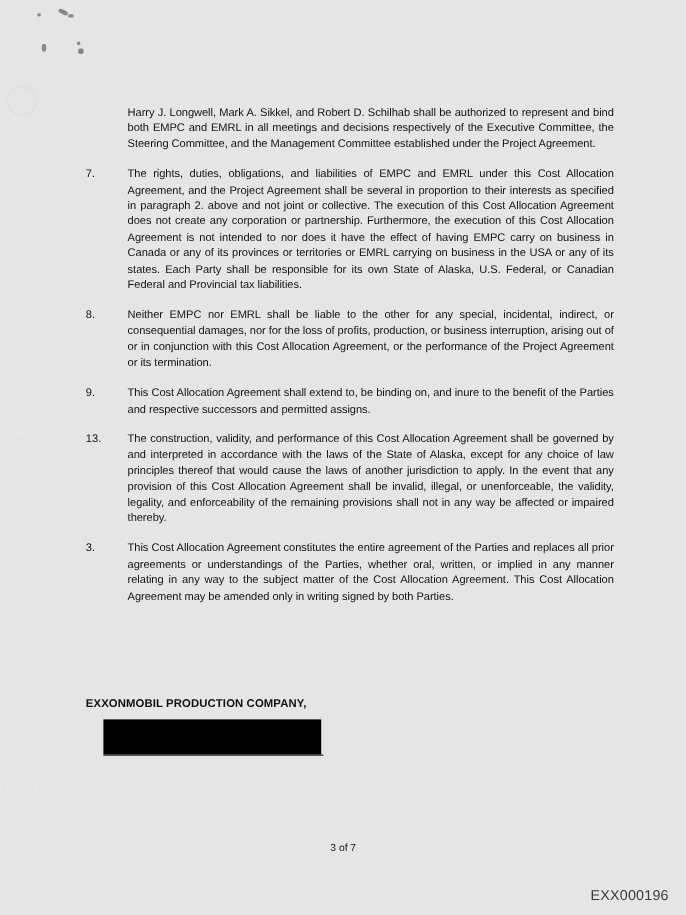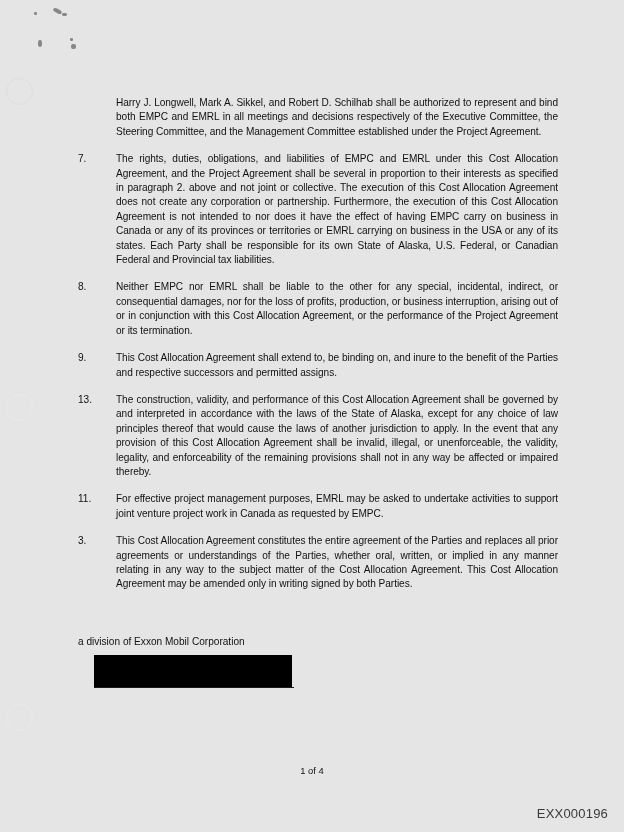--- a/index.html
+++ b/index.html
@@ -188,40 +188,36 @@
     <div class="para">
       <div class="para-num">9.</div>
       <div class="para-text">This Cost Allocation Agreement shall extend to, be binding on, and inure to the benefit of the Parties and respective successors and permitted assigns.</div>
     </div>
 
     <div class="para">
       <div class="para-num">13.</div>
       <div class="para-text">The construction, validity, and performance of this Cost Allocation Agreement shall be governed by and interpreted in accordance with the laws of the State of Alaska, except for any choice of law principles thereof that would cause the laws of another jurisdiction to apply.  In the event that any provision of this Cost Allocation Agreement shall be invalid, illegal, or unenforceable, the validity, legality, and enforceability of the remaining provisions shall not in any way be affected or impaired thereby.</div>
     </div>
 
-    <div class="para">
-      <div class="para-num">11.</div>
-      <div class="para-text">For effective project management purposes, EMRL may be asked to undertake activities to support joint venture project work in Canada as requested by EMPC.</div>
-    </div>
 
     <div class="para">
       <div class="para-num">3.</div>
       <div class="para-text">This Cost Allocation Agreement constitutes the entire agreement of the Parties and replaces all prior agreements or understandings of the Parties, whether oral, written, or implied in any manner relating in any way to the subject matter of the Cost Allocation Agreement.  This Cost Allocation Agreement may be amended only in writing signed by both Parties.</div>
     </div>
 
 
   </div>
 
   <div class="sig-block">
-    <div class="company-sub">a division of Exxon Mobil Corporation</div>
+    <div class="company-name">EXXONMOBIL PRODUCTION COMPANY,</div>
 
     <div class="sig-row">
       <div class="by-label">By:</div>
       <div class="redaction"></div>
       <div class="sig-line"></div>
     </div>
 
   </div>
 
-  <div class="page-footer">1 of 4</div>
+  <div class="page-footer">3 of 7</div>
   <div class="bates">EXX000196</div>
 
 </div>
 
 </body></html>

